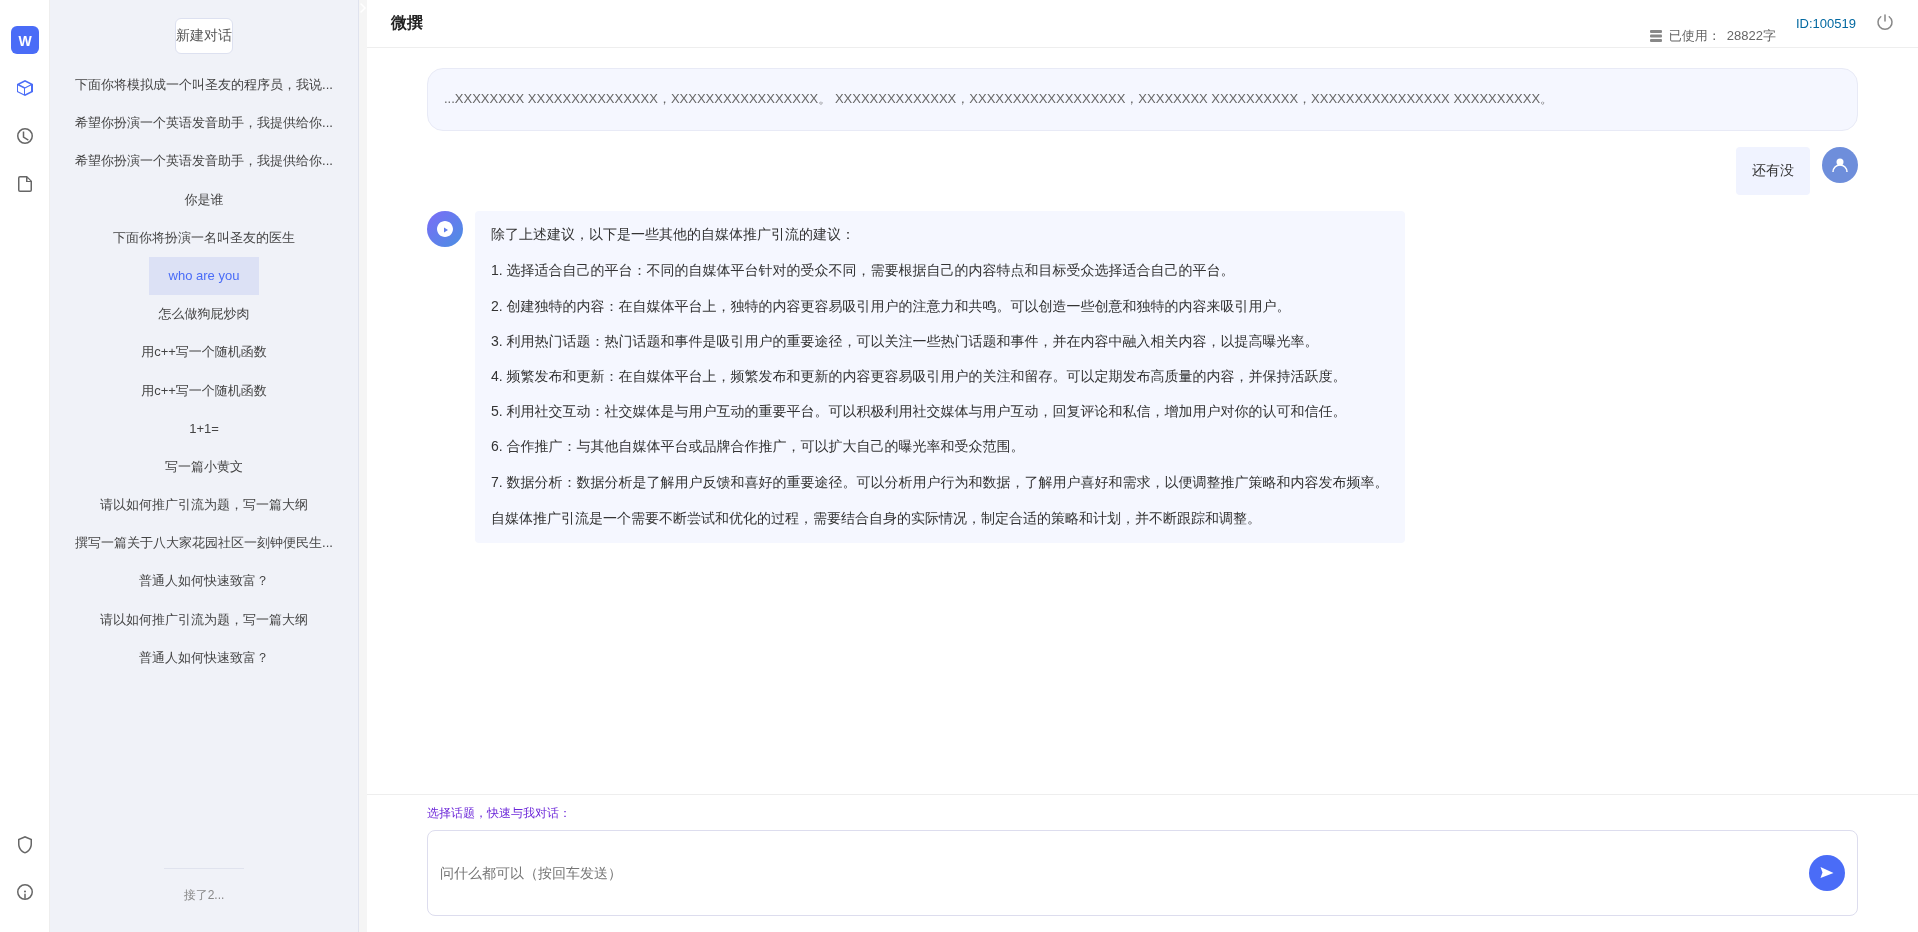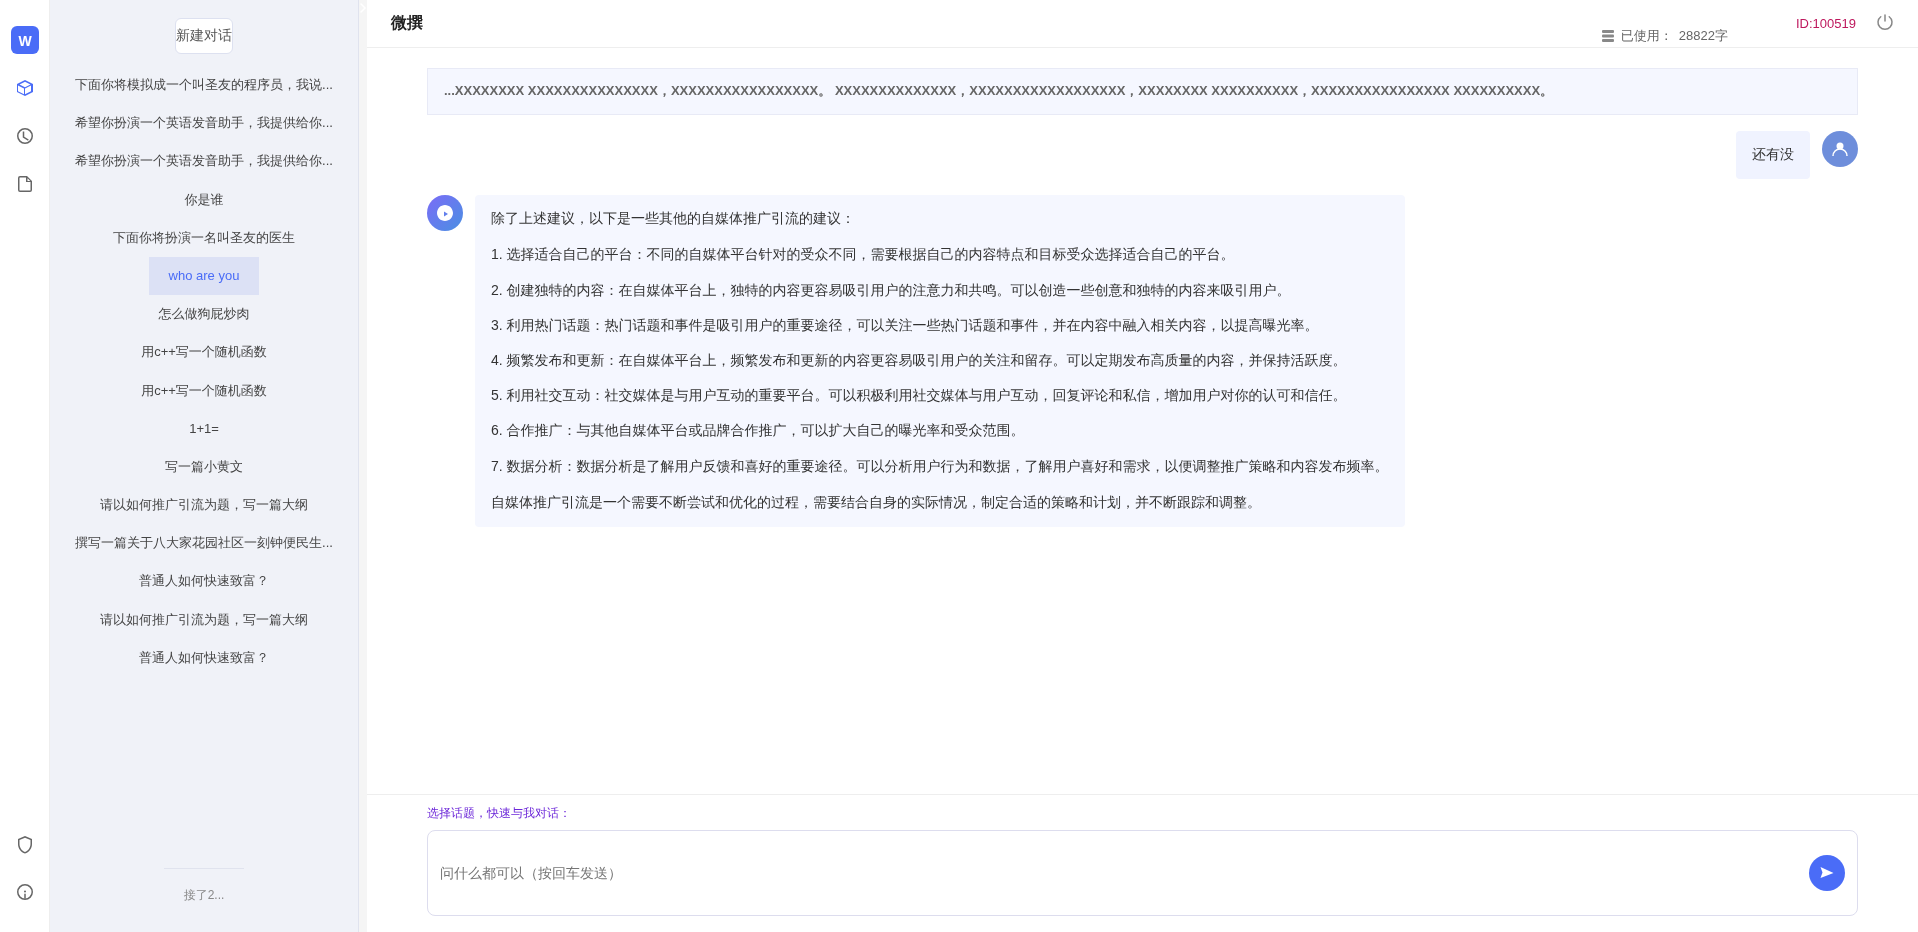--- a/index.html
+++ b/index.html
@@ -115,21 +115,21 @@
       gap: 20px;
       font-size: 13px;
       color: #666;
     }
     .header-usage {
       display: flex;
       align-items: center;
       gap: 6px;
       margin-top: 25px;
     }
-    .header-id { color: #be185d; margin-left: 48px; }
+    .header-id { color: #0369a1; }
     .power-icon { cursor: pointer; color: #888; }
 
     
     .chat-area {
       flex: 1;
       overflow-y: auto;
       padding: 20px 60px;
       display: flex;
       flex-direction: column;
       gap: 16px;
@@ -310,21 +310,21 @@
       <div class="power-icon">
         <svg width="18" height="18" viewBox="0 0 18 18" fill="#888">
           <path d="M9 2v6m4.24-4.24a7 7 0 11-8.48 0" stroke="#888" stroke-width="1.5" fill="none" stroke-linecap="round"></path>
         </svg>
       </div>
     </div>
   </div>
 
   <div class="chat-area">
 
-    <div style="background:#f5f7ff; border-radius:0; padding:12px 16px; font-size:13px; color:#666; line-height:1.6; border:1px solid #e8eaf6;font-weight:bold;">
+    <div style="background:#f5f7ff; border-radius:16px; padding:20px 16px; font-size:13px; color:#666; line-height:1.6; border:1px solid #e8eaf6;">
       <span>...XXXXXXXX XXXXXXXXXXXXXXX，XXXXXXXXXXXXXXXXX。 XXXXXXXXXXXXXX，XXXXXXXXXXXXXXXXXX，XXXXXXXX XXXXXXXXXX，XXXXXXXXXXXXXXXX XXXXXXXXXX。</span>
     </div>
 
     <div class="message-row user">
       <div class="avatar user-avatar">
         <svg width="18" height="18" viewBox="0 0 18 18" fill="white">
           <circle cx="9" cy="6" r="3.5" fill="white"></circle>
           <path d="M2 16c0-3.9 3.1-7 7-7s7 3.1 7 7" stroke="white" stroke-width="1.5" fill="none"></path>
         </svg>
       </div>

